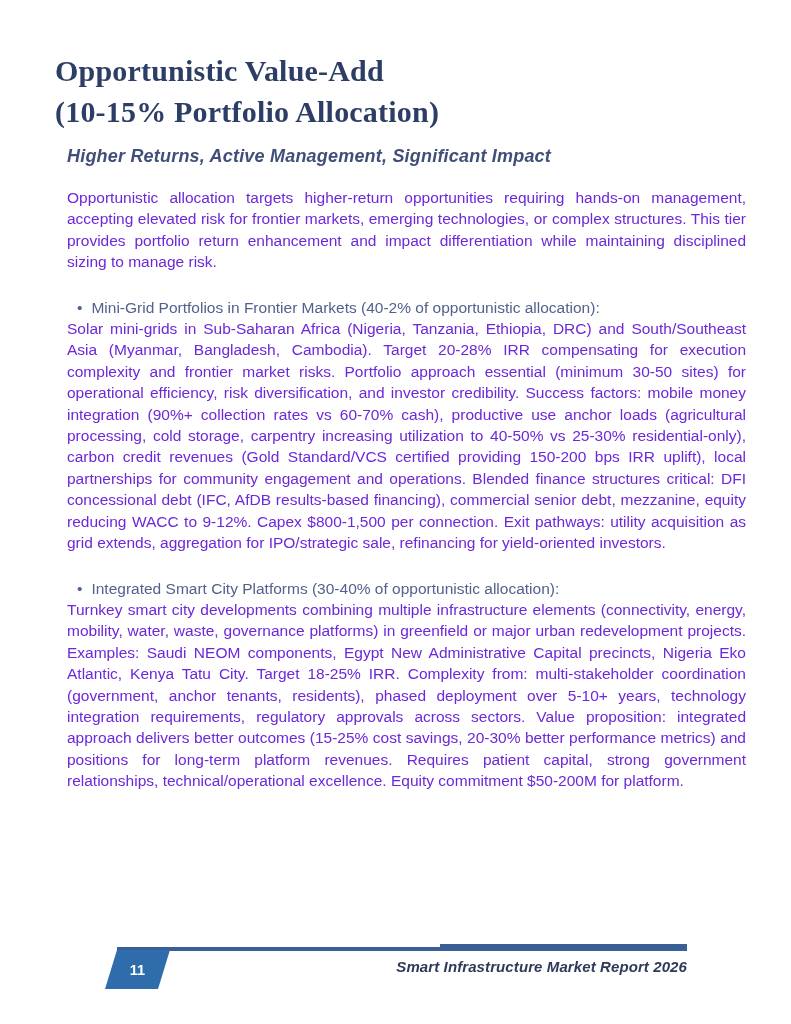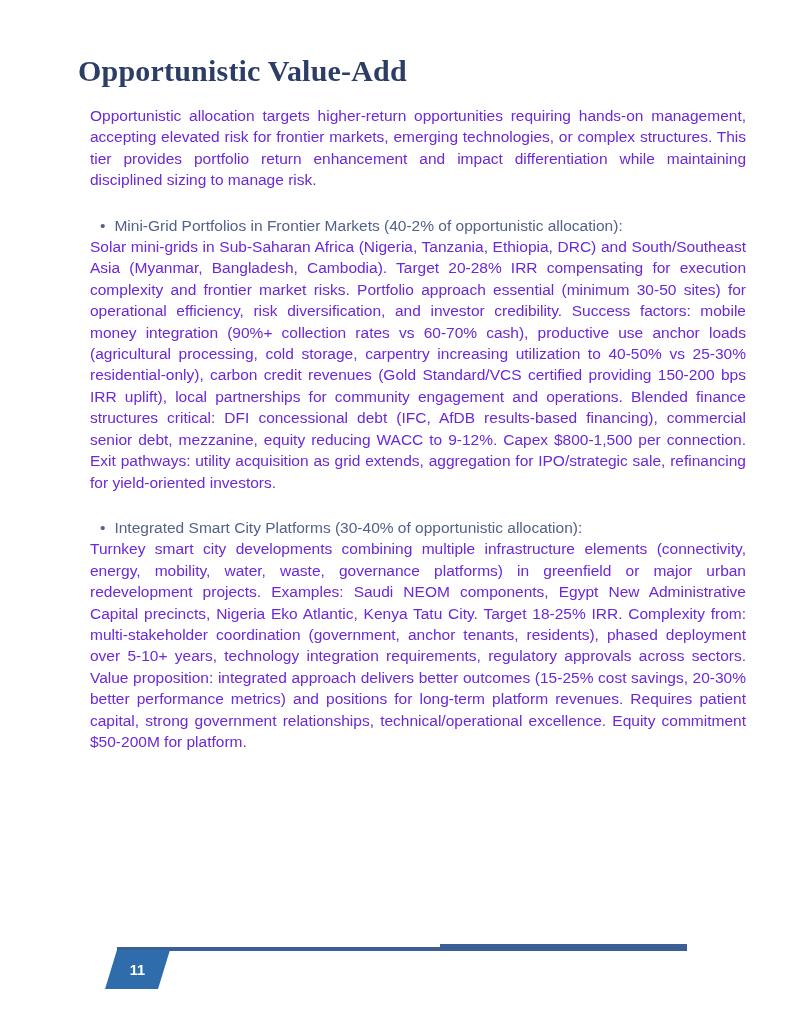--- a/index.html
+++ b/index.html
@@ -9,21 +9,22 @@
   }
   .page {
     position: relative;
     width: 791px;
     height: 1024px;
     background: #ffffff;
     overflow: hidden;
     font-family: "Liberation Sans", sans-serif;
   }
   .content {
-    padding: 50px 45px 0 90px;
+    padding: 50px 45px 0 47px;
+    margin-left: 20px;
   }
   .doc-title {
     margin: 0 0 14px -12px;
     font-family: "Liberation Serif", serif;
     font-weight: 700;
     font-size: 30px;
     line-height: 41px;
     color: #2d3e66;
     letter-spacing: 0.2px;
   }
@@ -105,22 +106,24 @@
 </style>
 </head>
 <body>
 
 <div class="page">
 
   <div class="content">
 
     <h1 class="doc-title">
       <span>Opportunistic Value-Add</span>
+      <span>(10-15% Portfolio Allocation)</span>
     </h1>
 
+    <p class="doc-subtitle">Higher Returns, Active Management, Significant Impact</p>
 
     <p class="body-text intro">Opportunistic allocation targets higher-return opportunities requiring hands-on management, accepting elevated risk for frontier markets, emerging technologies, or complex structures. This tier provides portfolio return enhancement and impact differentiation while maintaining disciplined sizing to manage risk.</p>
 
     <div class="bullet-section">
       <div class="bullet-line">
         <span class="bullet-dot">•</span>
         <span>Mini-Grid Portfolios in Frontier Markets (40-2% of opportunistic allocation):</span>
       </div>
       <p class="body-text">Solar mini-grids in Sub-Saharan Africa (Nigeria, Tanzania, Ethiopia, DRC) and South/Southeast Asia (Myanmar, Bangladesh, Cambodia). Target 20-28% IRR compensating for execution complexity and frontier market risks. Portfolio approach essential (minimum 30-50 sites) for operational efficiency, risk diversification, and investor credibility. Success factors: mobile money integration (90%+ collection rates vs 60-70% cash), productive use anchor loads (agricultural processing, cold storage, carpentry increasing utilization to 40-50% vs 25-30% residential-only), carbon credit revenues (Gold Standard/VCS certified providing 150-200 bps IRR uplift), local partnerships for community engagement and operations. Blended finance structures critical: DFI concessional debt (IFC, AfDB results-based financing), commercial senior debt, mezzanine, equity reducing WACC to 9-12%. Capex $800-1,500 per connection. Exit pathways: utility acquisition as grid extends, aggregation for IPO/strategic sale, refinancing for yield-oriented investors.</p>
     </div>
@@ -135,14 +138,15 @@
 
   </div>
 
   <div class="footer-rule"></div>
   <div class="footer-rule-overlay"></div>
 
   <div class="page-badge">
     <span class="num">11</span>
   </div>
 
+  <div class="report-title">Smart Infrastructure Market Report 2026</div>
 
 </div>
 
 </body></html>

